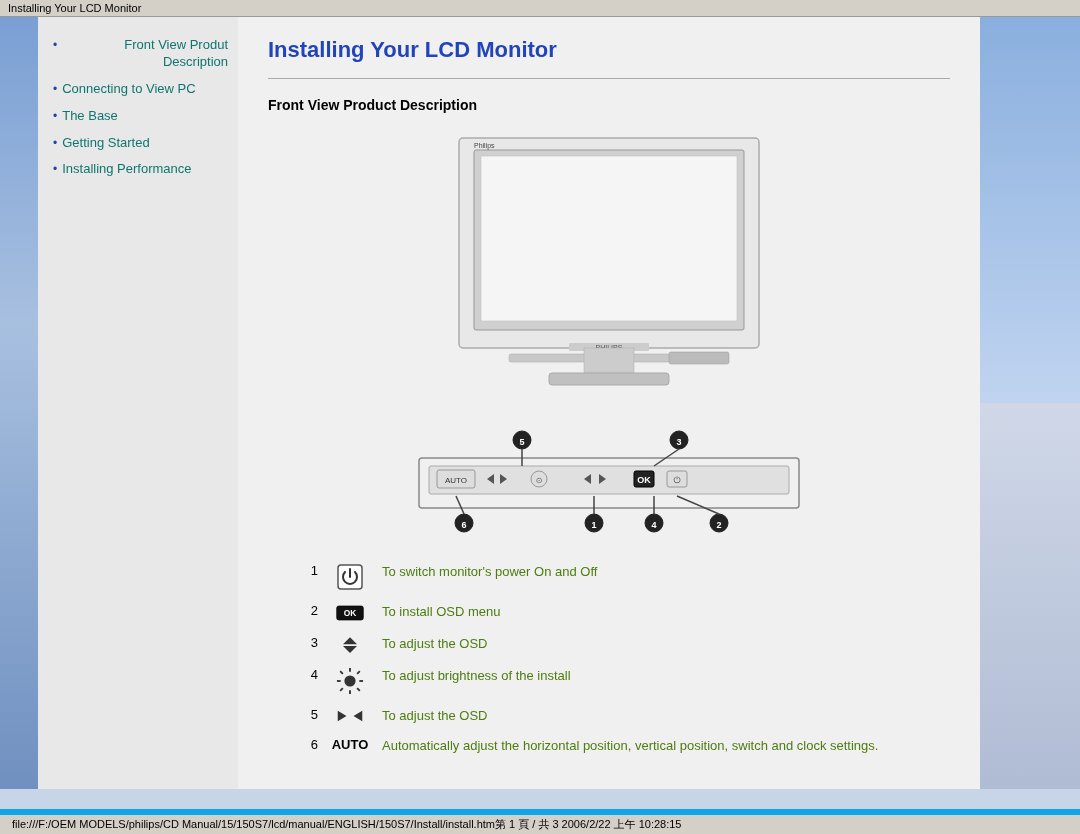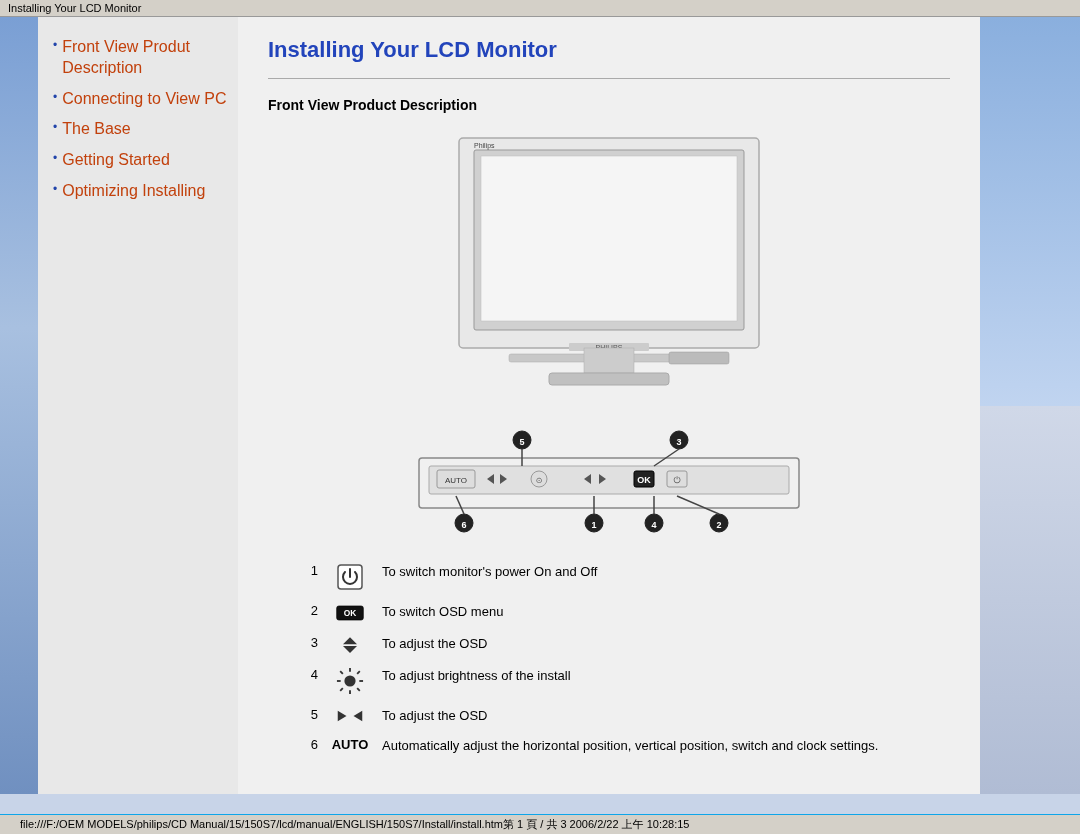--- a/index.html
+++ b/index.html
@@ -57,24 +57,25 @@
     }
 
     .sidebar-nav li::before {
       content: '•';
       color: #2244aa;
       font-size: 12px;
       margin-top: 1px;
     }
 
     .sidebar-nav a {
-      color: #c2410c;
+      color: #0f766e;
       text-decoration: none;
-      font-size: 16px;
+      font-size: 13px;
       line-height: 1.3;
+      text-align: right;
     }
 
     
     .content-area {
       flex: 1;
       background: #f0f0f0;
       padding: 20px 30px 10px 30px;
       overflow-y: auto;
     }
 
@@ -145,21 +146,21 @@
     .control-icon {
       width: 40px;
       display: flex;
       align-items: center;
       justify-content: center;
       flex-shrink: 0;
     }
 
     .control-desc {
       font-size: 13px;
-      color: #000000;
+      color: #4d7c0f;
       line-height: 1.4;
     }
 
     
     .power-icon-svg {
       width: 28px;
       height: 28px;
     }
 
     
@@ -205,24 +206,24 @@
     }
 
     .right-panel-bottom {
       height: 50%;
       background: linear-gradient(to bottom, #d0d8e8 0%, #b0bcd4 100%);
     }
 
     
     .status-bar {
       background: #d4d0c8;
-      padding: 2px 20px;
+      padding: 2px 12px;
       font-size: 11px;
       color: #000;
-      border-top: 1px solid #0ea5e9;
+      border-top: 6px solid #0ea5e9;
       white-space: nowrap;
       overflow: hidden;
       text-overflow: ellipsis;
       margin-top: 20px;
     }
   </style>
 </head>
 <body>
 
 <div class="title-bar">
@@ -241,21 +242,21 @@
       <li>
         <a href="#connect">Connecting to View PC</a>
       </li>
       <li>
         <a href="#base">The Base</a>
       </li>
       <li>
         <a href="#start">Getting Started</a>
       </li>
       <li>
-        <a href="#optimize">Optimizing Installing</a>
+        <a href="#optimize">Installing Performance</a>
       </li>
     </ul>
   </div>
 
   <div class="content-area">
 
     <h1 class="page-title">Installing Your LCD Monitor</h1>
     <hr class="divider">
 
     <h2 class="section-title">Front View Product Description</h2>
@@ -351,21 +352,21 @@
       </div>
 
       <div class="control-item">
         <span class="control-num">2</span>
         <div class="control-icon">
           <svg class="ok-icon-svg" viewBox="0 0 40 22" xmlns="http://www.w3.org/2000/svg">
             <rect x="1" y="1" width="38" height="20" rx="3" fill="#111" stroke="#000" stroke-width="1"></rect>
             <text x="20" y="15" text-anchor="middle" font-size="12" fill="#fff" font-family="Arial" font-weight="bold">OK</text>
           </svg>
         </div>
-        <span class="control-desc">To switch OSD menu</span>
+        <span class="control-desc">To install OSD menu</span>
       </div>
 
       <div class="control-item">
         <span class="control-num">3</span>
         <div class="control-icon">
           <svg class="updown-svg" viewBox="0 0 32 22" xmlns="http://www.w3.org/2000/svg">
             <polygon points="8,10 16,2 24,10" fill="#333"></polygon>
             <polygon points="8,12 16,20 24,12" fill="#333"></polygon>
           </svg>
         </div>

